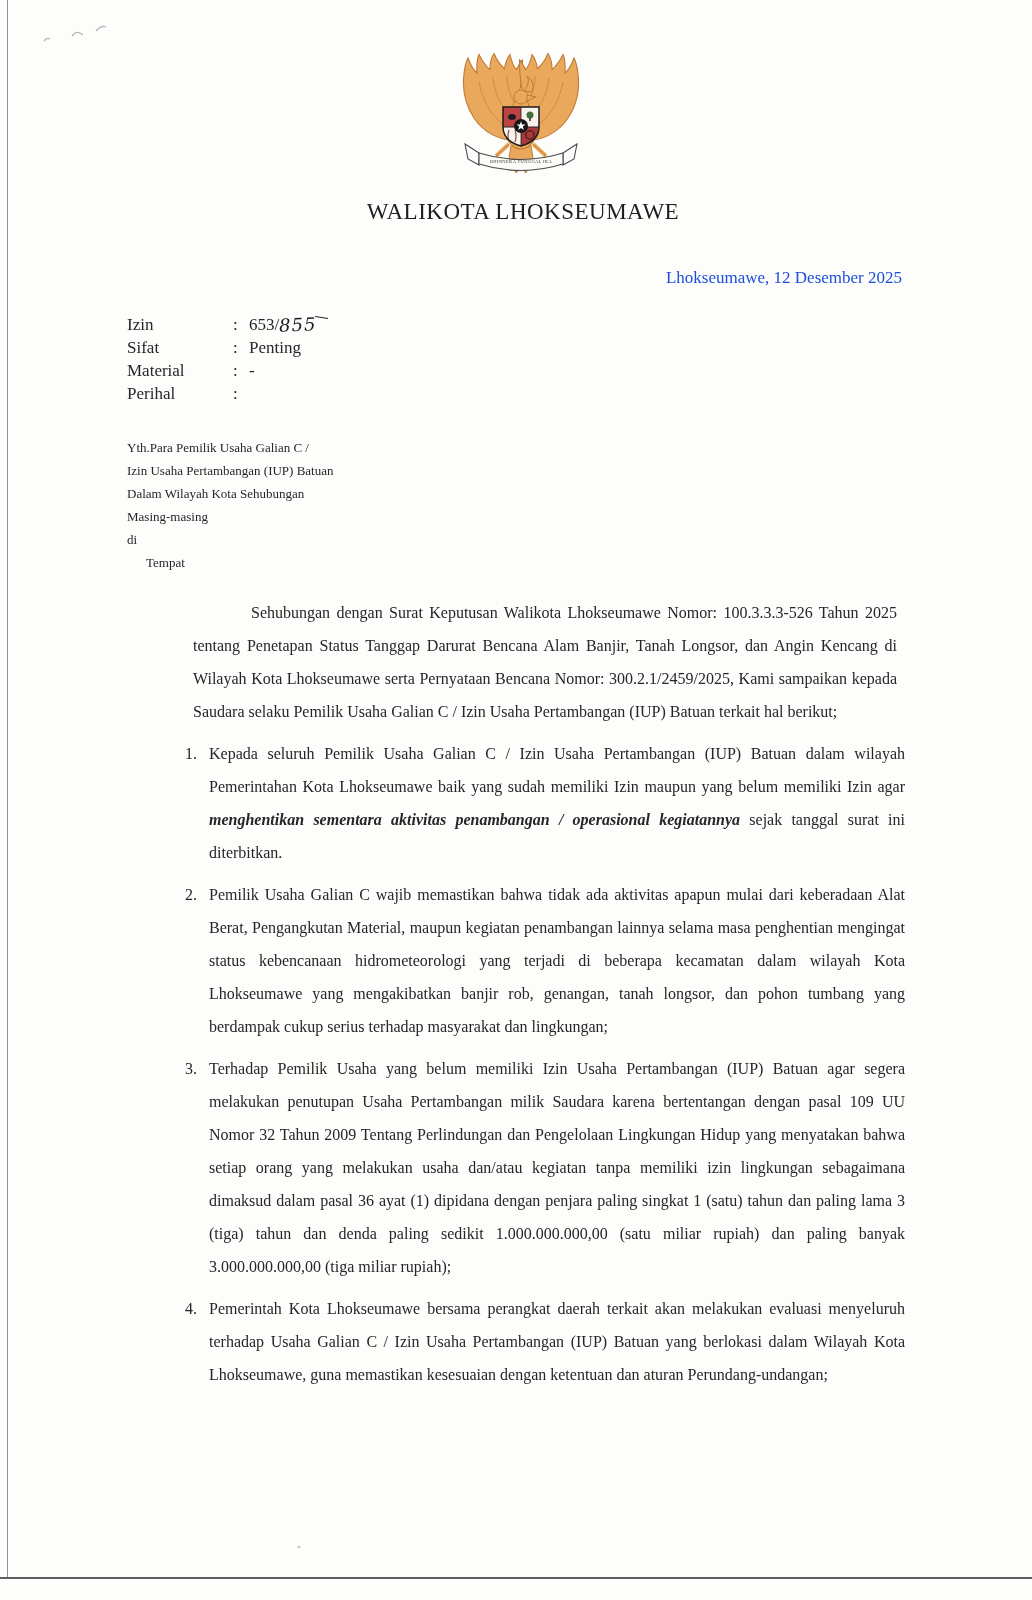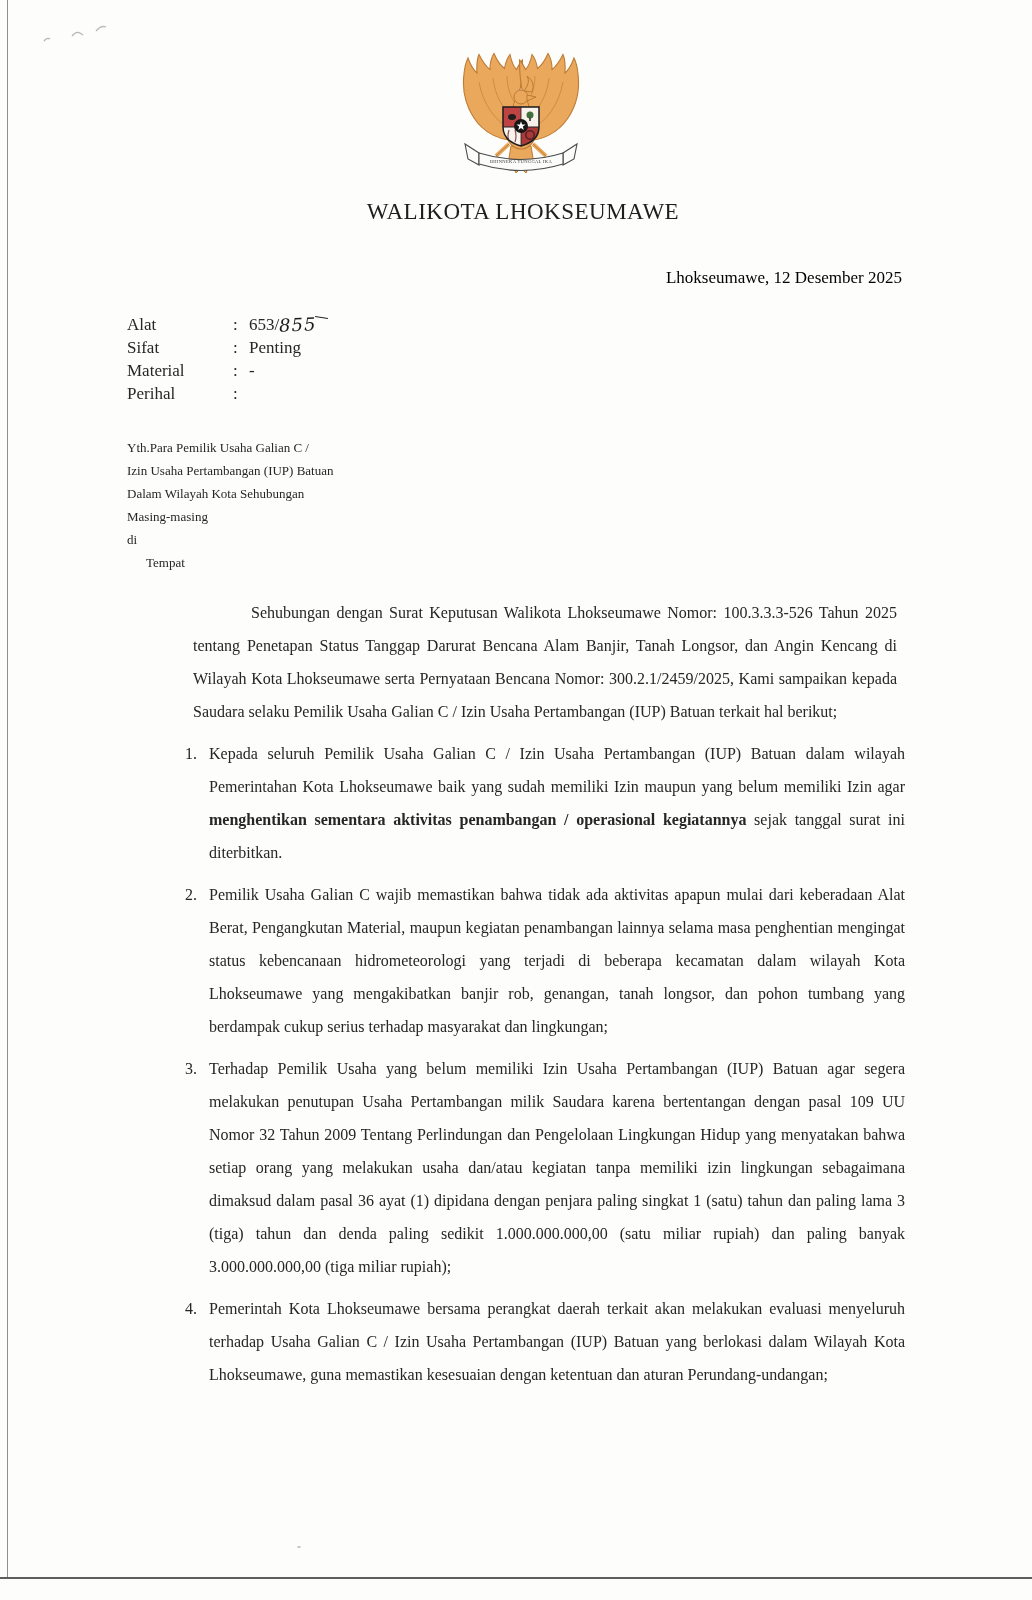--- a/index.html
+++ b/index.html
@@ -34,21 +34,21 @@
   .emblem { position: absolute; left: 455px; top: 52px; width: 132px; height: 134px; }
   .lh-title {
     position: absolute; left: 0; top: 199px; width: 1046px;
     text-align: center;
     font-size: 23px; letter-spacing: 0.5px;
     color: #1e1e1e;
   }
 
   .dateline {
     position: absolute; top: 268px; right: 130px;
-    font-size: 17px; color: #000000;
+    font-size: 17px; color: #1d4ed8;
   }
 
   
   .meta { position: absolute; left: 127px; top: 313px; font-size: 17px; line-height: 23px; }
   .meta-row { display: flex; }
   .meta-label { width: 106px; }
   .meta-colon { width: 16px; }
   .hw {
     font-family: "DejaVu Serif", serif;
     font-style: italic; font-size: 18px;
@@ -69,21 +69,21 @@
   
   .letter-body {
     position: absolute; left: 185px; top: 588px; width: 720px;
     font-size: 16px; line-height: 33px;
     text-align: justify;
   }
   .opening { margin: 8px; text-indent: 58px; }
   .item { display: flex; margin-top: 9px; }
   .item-num { width: 24px; flex: 0 0 24px; }
   .item-text { flex: 1 1 auto; text-align: justify; }
-  .emph { font-weight: bold; }
+  .emph { font-weight: bold; font-style: italic; }
 </style>
 </head>
 <body>
 
 <div class="page">
 
   <div class="scan-edge-left"></div>
   <div class="scan-edge-bottom"></div>
   <div class="scan-speck"></div>
 
@@ -153,21 +153,21 @@
       <polygon points="0,-4.8 1.12,-1.54 4.57,-1.48 1.81,0.59 2.82,3.88 0,1.9 -2.82,3.88 -1.81,0.59 -4.57,-1.48 -1.12,-1.54" transform="translate(0,2)" fill="#ffffff"></polygon>
     </g>
   </svg>
 
   <div class="lh-title">WALIKOTA LHOKSEUMAWE</div>
 
   <div class="dateline">Lhokseumawe, 12 Desember 2025</div>
 
   <div class="meta">
     <div class="meta-row">
-      <span class="meta-label">Alat</span>
+      <span class="meta-label">Izin</span>
       <span class="meta-colon">:</span>
       <span class="meta-value">653/</span>
       <span class="hw">855</span>
       <span class="hw-stroke"></span>
     </div>
     <div class="meta-row">
       <span class="meta-label">Sifat</span>
       <span class="meta-colon">:</span>
       <span class="meta-value">Penting</span>
     </div>

